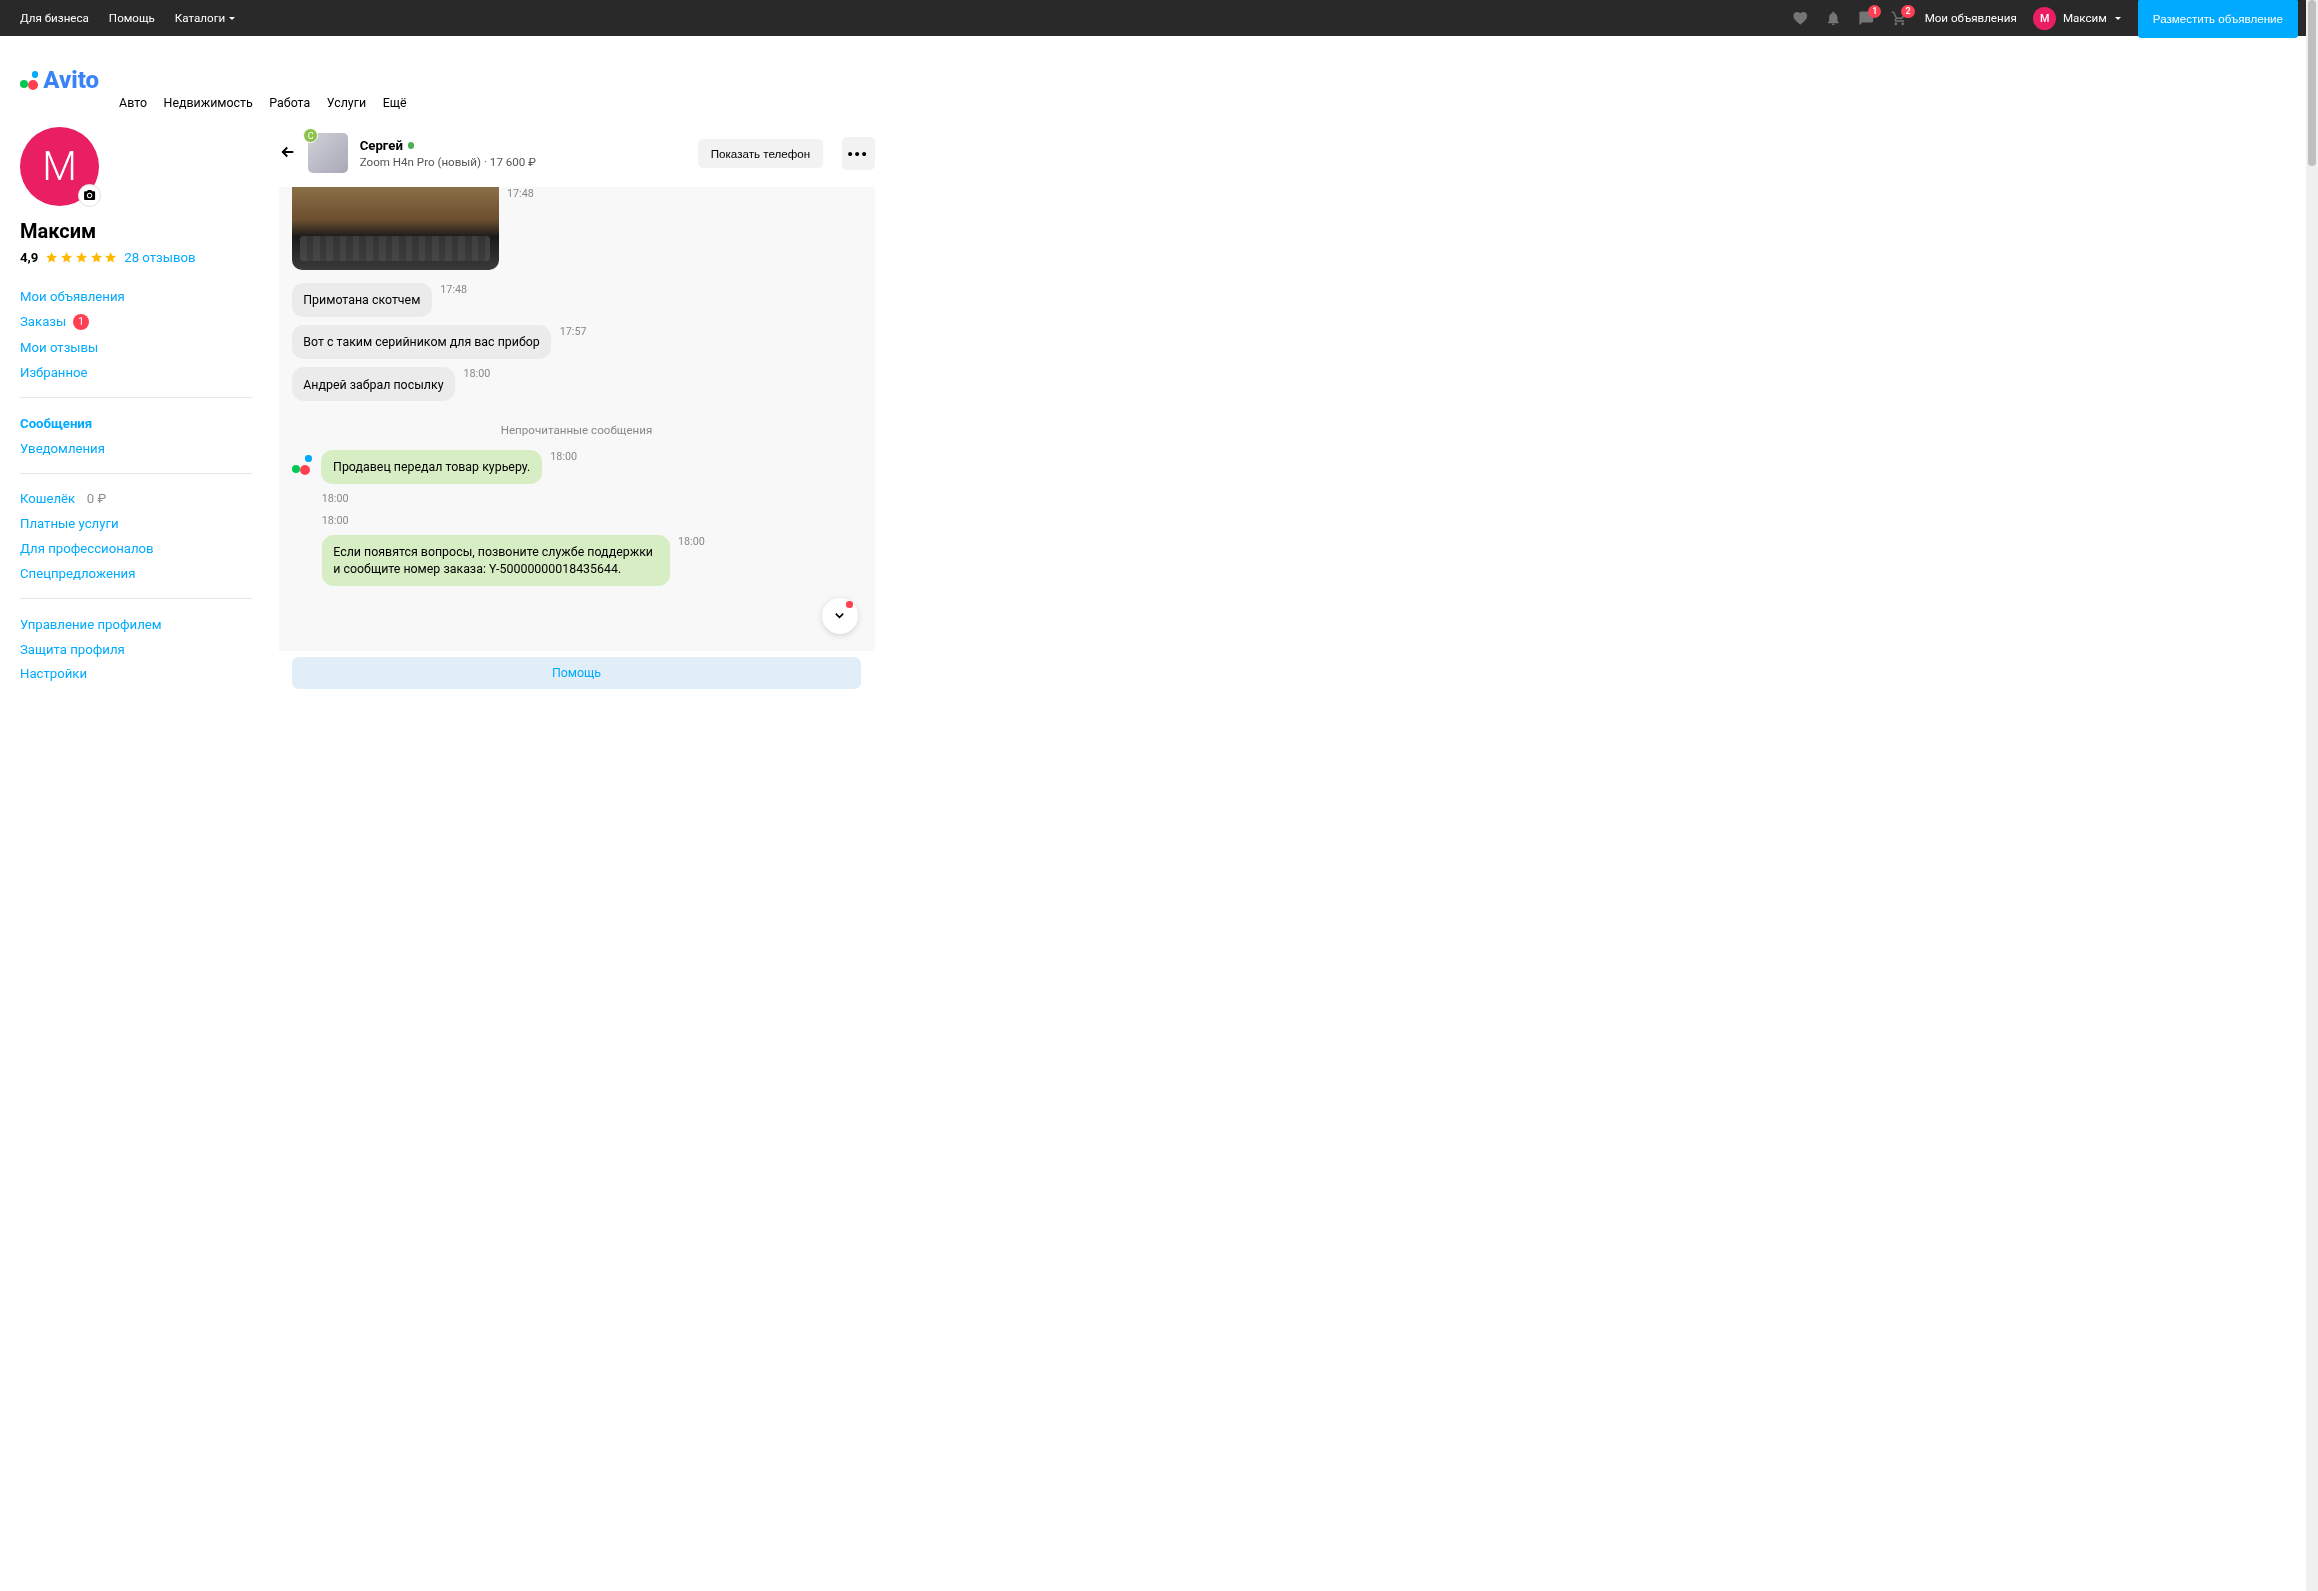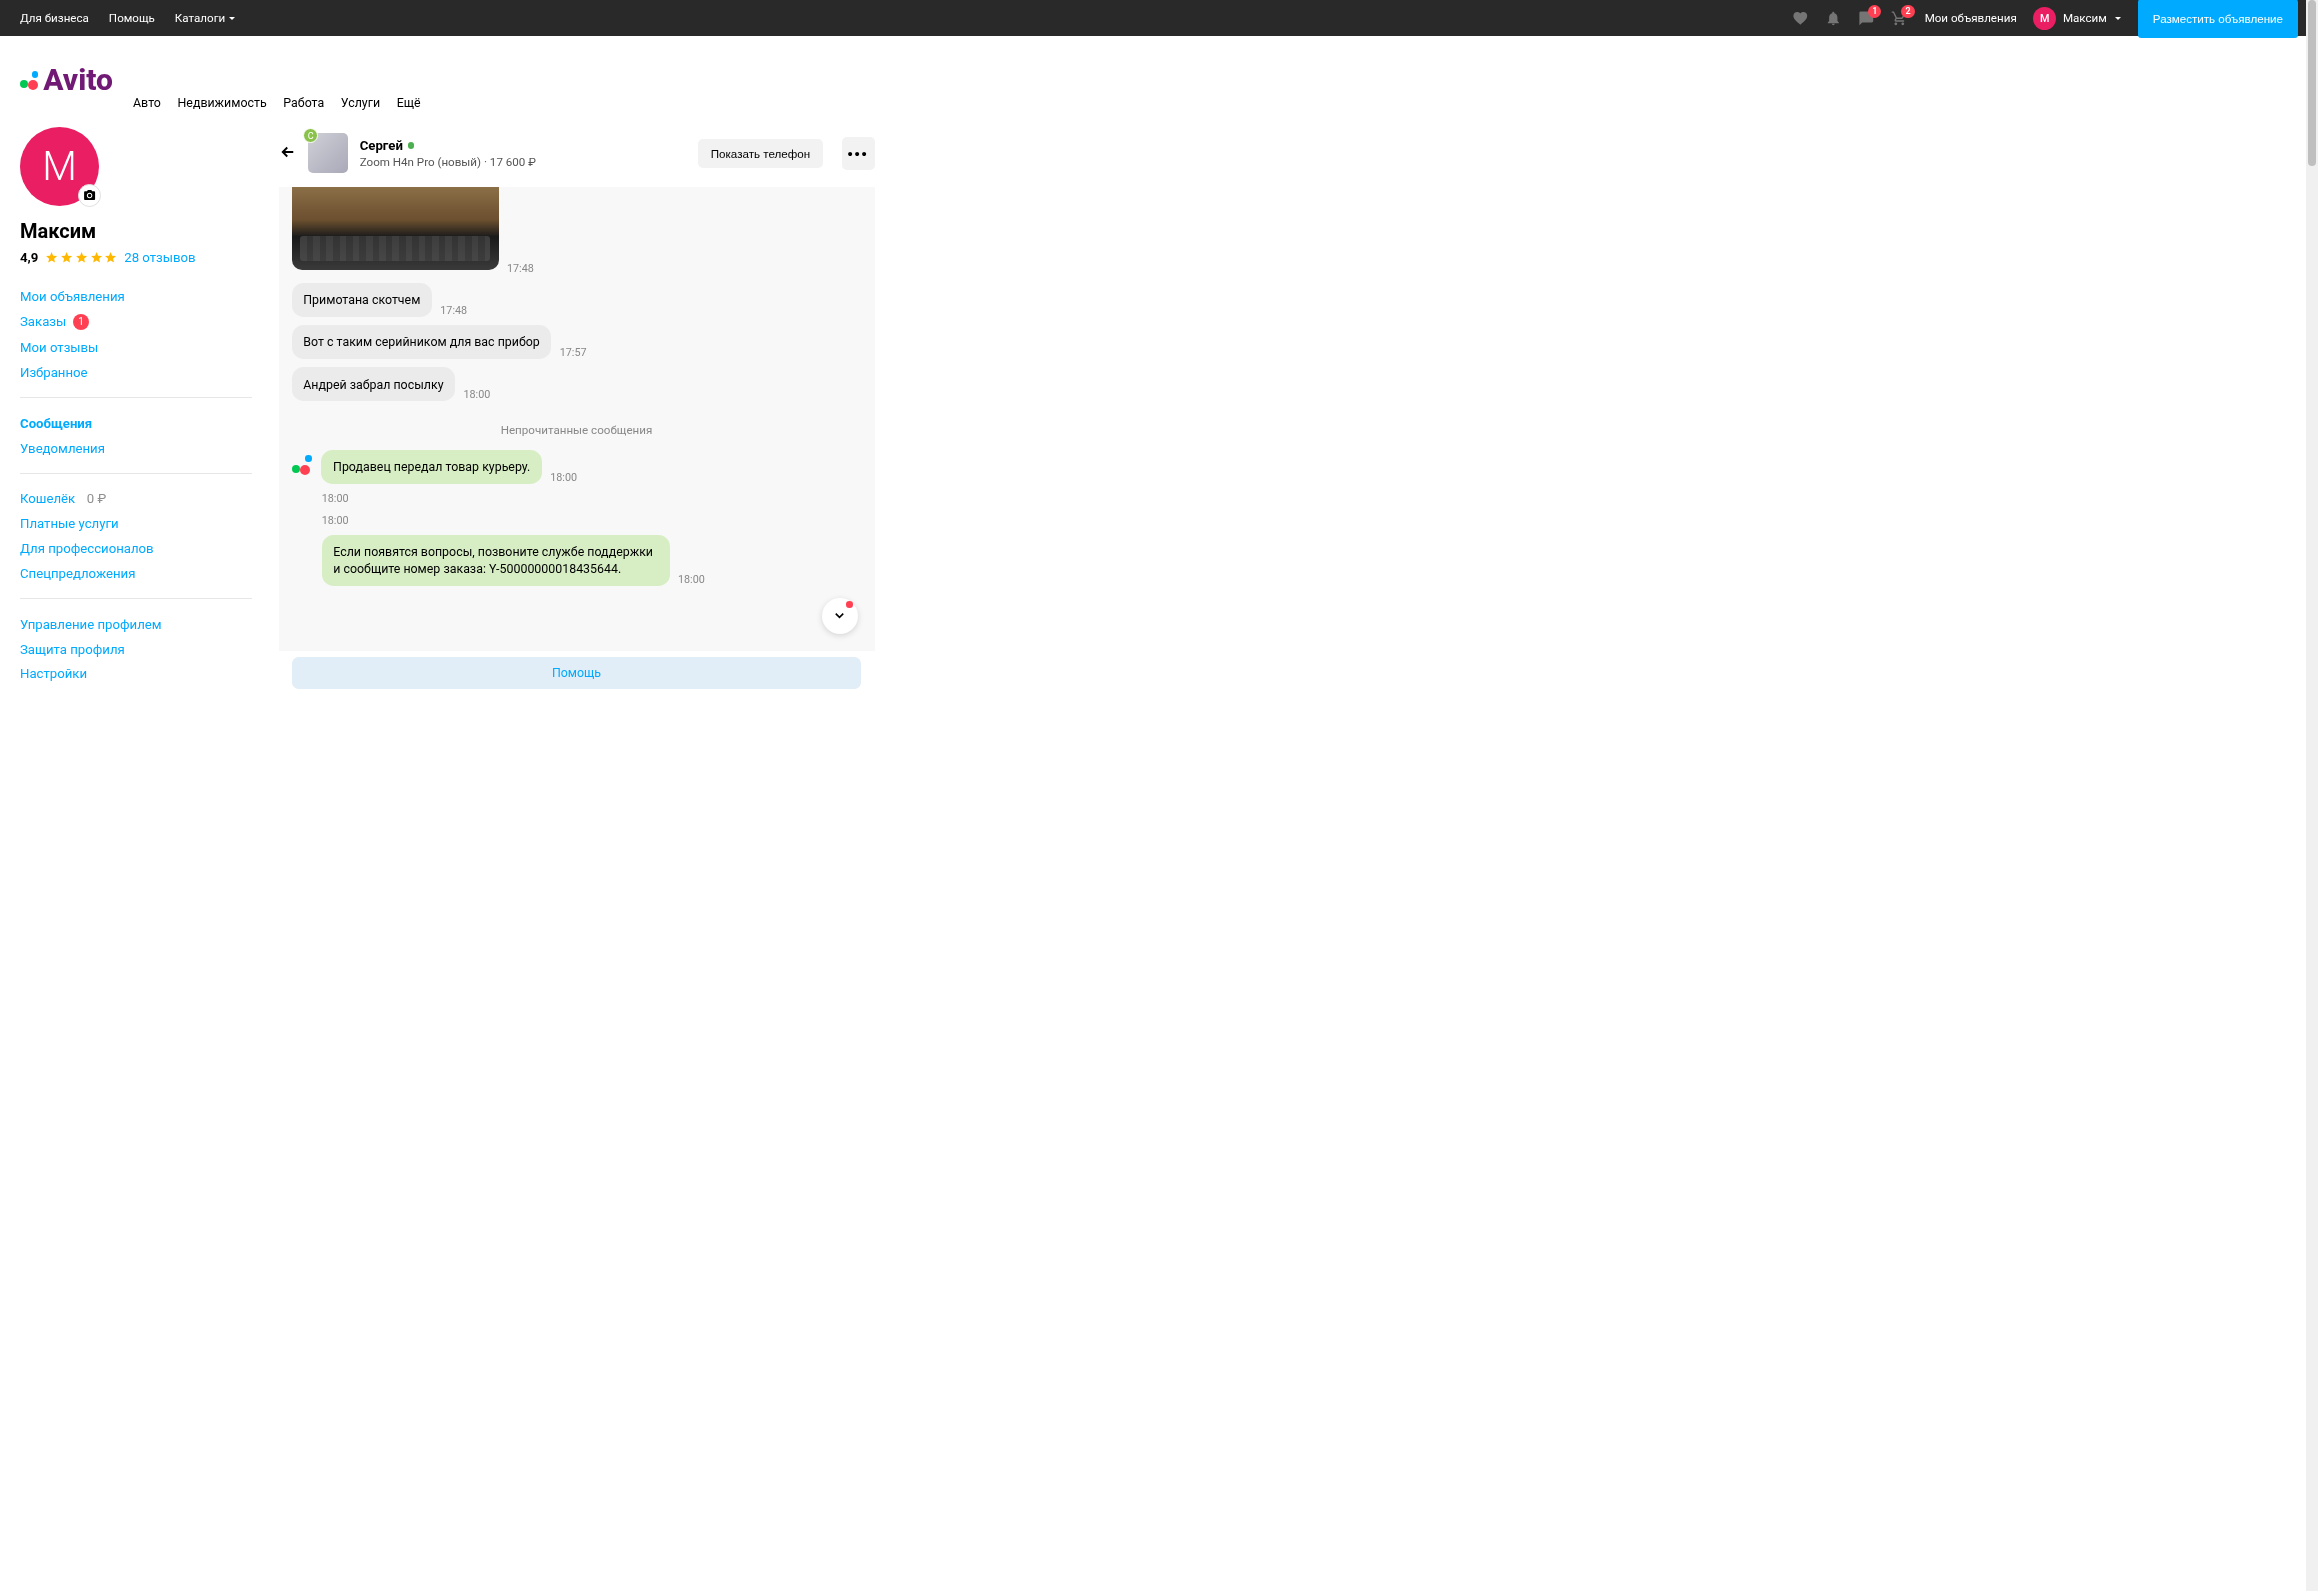--- a/index.html
+++ b/index.html
@@ -16,21 +16,21 @@
 .topbar-icon svg { width: 16.6px; height: 16.6px; fill: #757575; }
 .badge { position: absolute; top: -5px; right: -6.6px; background: #ff4053; color: #fff; border-radius: 8.3px; min-width: 13.2px; height: 13.2px; font-size: 9px; display: flex; align-items: center; justify-content: center; padding: 0 3.3px; font-weight: 600; }
 .topbar-link { color: #fff; font-size: 11.6px; }
 .user-chip { display: flex; align-items: center; gap: 6.6px; color: #fff; font-size: 11.6px; cursor: pointer; }
 .user-avatar-sm { width: 23px; height: 23px; border-radius: 50%; background: #e91e63; display: flex; align-items: center; justify-content: center; color: #fff; font-weight: 500; font-size: 10.8px; }
 .user-chip::after { content: ""; display: inline-block; margin-left: 1.7px; border-top: 3.3px solid #fff; border-left: 3.3px solid transparent; border-right: 3.3px solid transparent; vertical-align: middle; }
 .post-btn { background: #0af; color: #fff; border: none; border-radius: 3.3px; padding: 13px 15px; font-size: 11.6px; cursor: pointer; }
 
 
 .navbar { display: flex; align-items: center; gap: 20px; padding: 13.2px 20px 16.6px; }
-.logo { display: flex; align-items: center; gap: 3.3px; font-size: 30px; font-weight: 800; color: #701a75; }
+.logo { display: flex; align-items: center; gap: 3.3px; font-size: 24px; font-weight: 800; color: #3b82f6; }
 .logo-dots { position: relative; width: 20px; height: 20px; }
 .dot { position: absolute; border-radius: 50%; }
 .dot-g { width: 8.3px; height: 8.3px; background: #00c853; bottom: 1.7px; left: 0; }
 .dot-r { width: 10px; height: 10px; background: #ff4053; bottom: 0; left: 8.3px; }
 .dot-b { width: 6.6px; height: 6.6px; background: #0af; top: 1.7px; right: 1.7px; }
 .nav-links { display: flex; gap: 16.6px; }
 .nav-links a { color: #000; font-size: 12.4px; margin-top: 46px; }
 
 
 .container { display: flex; padding: 0 20px; gap: 26.5px; max-width: 1093px; }
@@ -68,21 +68,21 @@
 .chat-title { font-weight: 700; font-size: 13.2px; display: flex; align-items: center; gap: 5px; }
 .online-dot { width: 6.6px; height: 6.6px; border-radius: 50%; background: #4caf50; }
 .chat-sub { font-size: 11.6px; color: #555; margin-top: 1.7px; }
 .show-phone { background: #f2f2f2; border: none; border-radius: 5px; padding: 8.3px 13.2px; font-size: 11.6px; cursor: pointer; }
 .more-btn { background: #f2f2f2; border: none; border-radius: 5px; width: 33px; height: 33px; display: flex; align-items: center; justify-content: center; cursor: pointer; margin-left: 6.6px; font-size: 15px; letter-spacing: 1.7px; color: #000; }
 
 .chat-body { background: #f8f8f8; padding: 0 13.2px 13.2px; border-radius: 0; min-height: 464px; position: relative; }
 .chat-scroll { padding-top: 0; }
 .msg-img { width: 207px; height: 83px; border-radius: 0 0 10px 10px; background: linear-gradient(180deg, #8b6f47 0%, #6b4f2f 40%, #1a1a1a 60%, #3a3a3a 100%); margin-bottom: 5px; position: relative; overflow: hidden; }
 .msg-img::after { content: ""; position: absolute; bottom: 8.3px; left: 8.3px; right: 8.3px; height: 25px; background: repeating-linear-gradient(90deg, #555 0 6.6px, #444 6.6px 13.2px); opacity: 0.6; border-radius: 3.3px; }
-.msg-row { display: flex; align-items: flex-end; gap: 8.3px; margin-bottom: 8.3px; }
+.msg-row { display: flex; align-items: flex-start; gap: 8.3px; margin-bottom: 8.3px; }
 .bubble { background: #ebebeb; border-radius: 11.6px; padding: 8.3px 11.6px; font-size: 12.4px; max-width: 348px; line-height: 1.4; }
 .bubble.system { background: #d7eec4; }
 .msg-time { font-size: 10.8px; color: #888; }
 .unread-divider { text-align: center; color: #888; font-size: 11.6px; padding: 13.2px 0; }
 .system-avatar { width: 21.5px; height: 21.5px; position: relative; align-self: flex-start; margin-top: 3.3px; }
 .sa-dot { position: absolute; border-radius: 50%; }
 .sa-g { width: 8.3px; height: 8.3px; background: #00c853; bottom: 1.7px; left: 0; }
 .sa-r { width: 10px; height: 10px; background: #ff4053; bottom: 0; left: 8.3px; }
 .sa-b { width: 6.6px; height: 6.6px; background: #0af; top: 1.7px; right: 1.7px; }
 .msg-group-indent { margin-left: 30px; }

